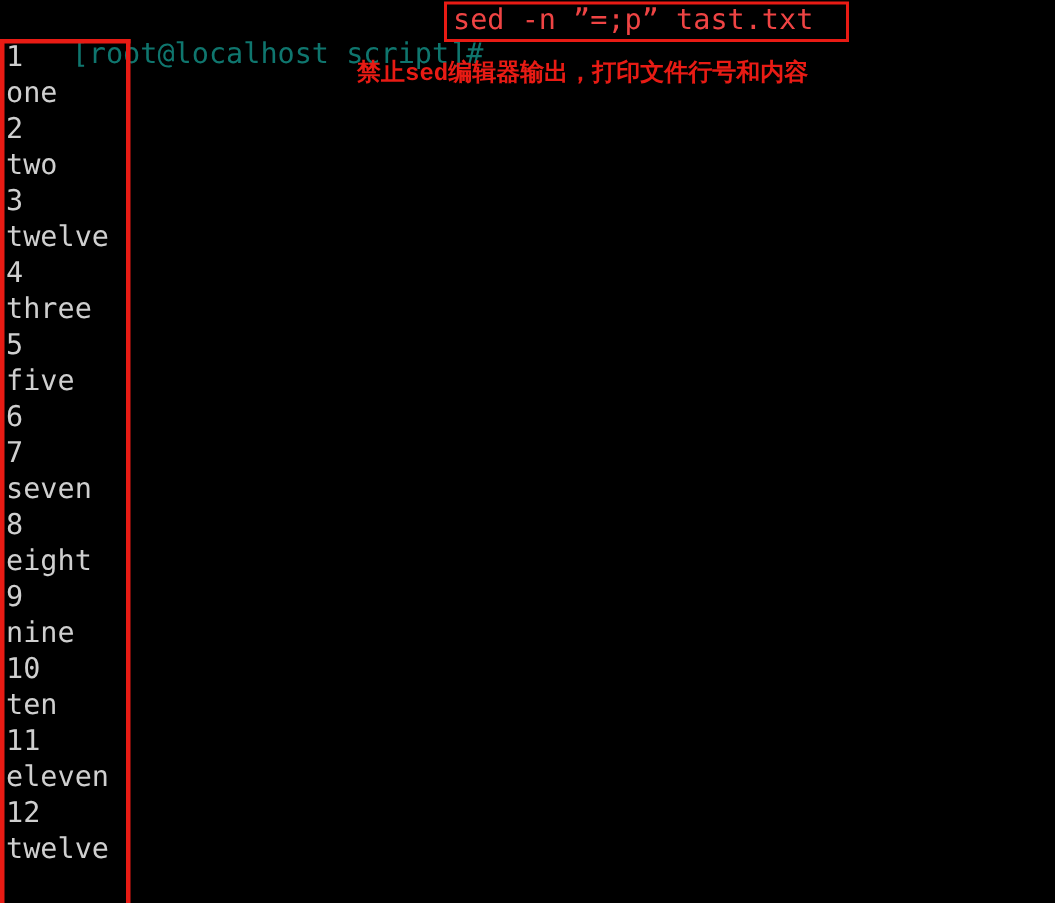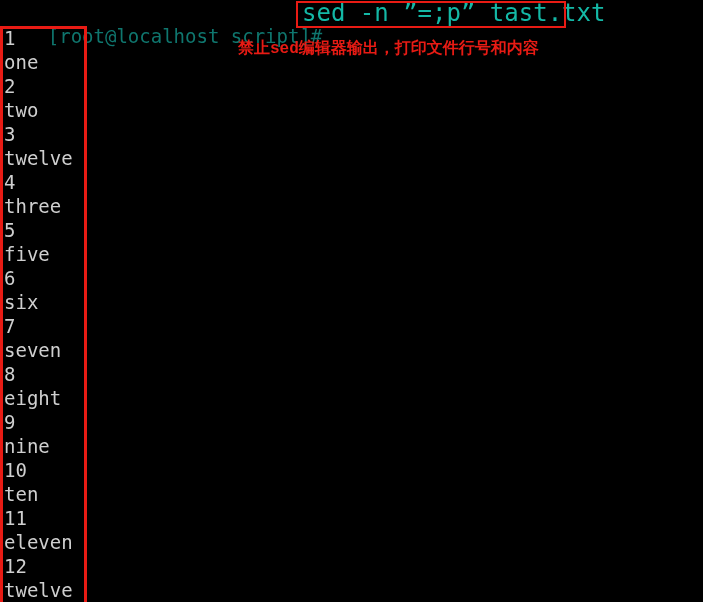--- a/index.html
+++ b/index.html
@@ -50,22 +50,22 @@
     box-sizing: border-box;
     border: 2px solid #e81b14;
     background: transparent;
   }
   .cmd-text {
     position: absolute;
     left: 302px;
     top: 0px;
     height: 26px;
     line-height: 26px;
-    font-size: 24px;
-    color: #14b8a6;
+    font-size: 19px;
+    color: #ef4444;
     white-space: pre;
   }
 
   
   .annotation {
     position: absolute;
     left: 238px;
     top: 38px;
     font-family: Liberation Mono, monospace;
     font-size: 16px;
@@ -124,21 +124,20 @@
       <div class="out-line">one</div>
       <div class="out-line">2</div>
       <div class="out-line">two</div>
       <div class="out-line">3</div>
       <div class="out-line">twelve</div>
       <div class="out-line">4</div>
       <div class="out-line">three</div>
       <div class="out-line">5</div>
       <div class="out-line">five</div>
       <div class="out-line">6</div>
-      <div class="out-line">six</div>
       <div class="out-line">7</div>
       <div class="out-line">seven</div>
       <div class="out-line">8</div>
       <div class="out-line">eight</div>
       <div class="out-line">9</div>
       <div class="out-line">nine</div>
       <div class="out-line">10</div>
       <div class="out-line">ten</div>
       <div class="out-line">11</div>
       <div class="out-line">eleven</div>

